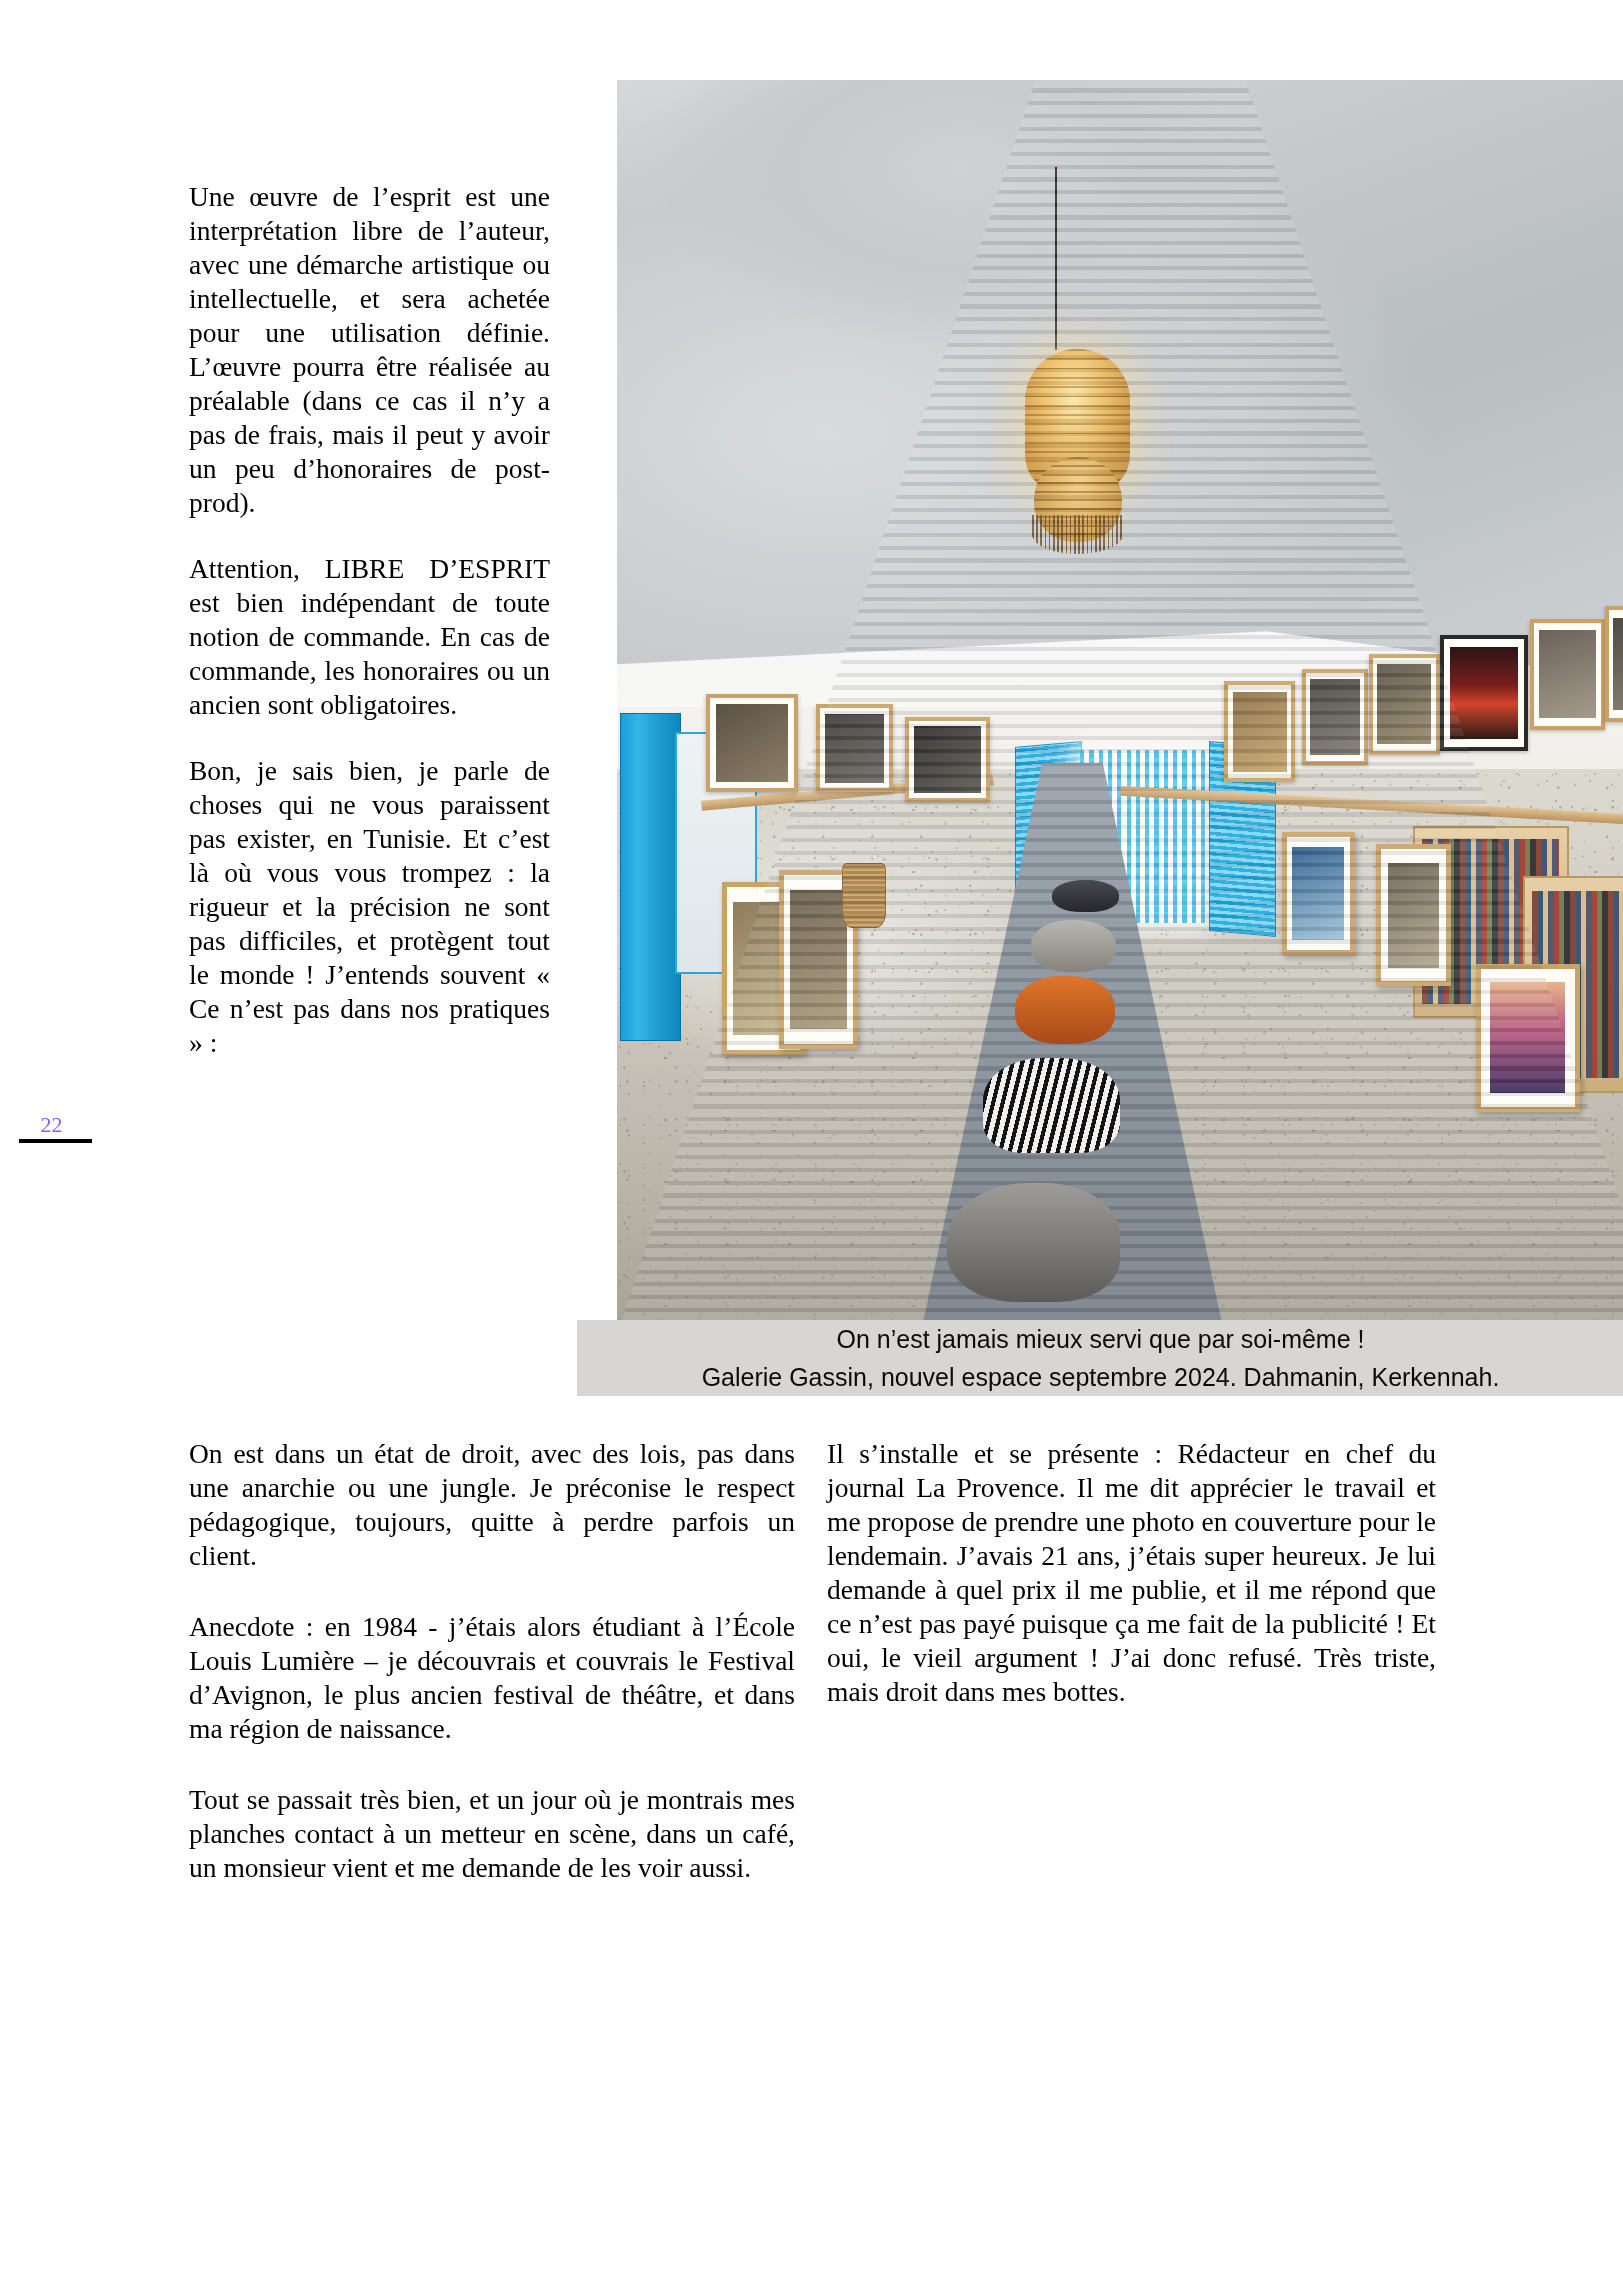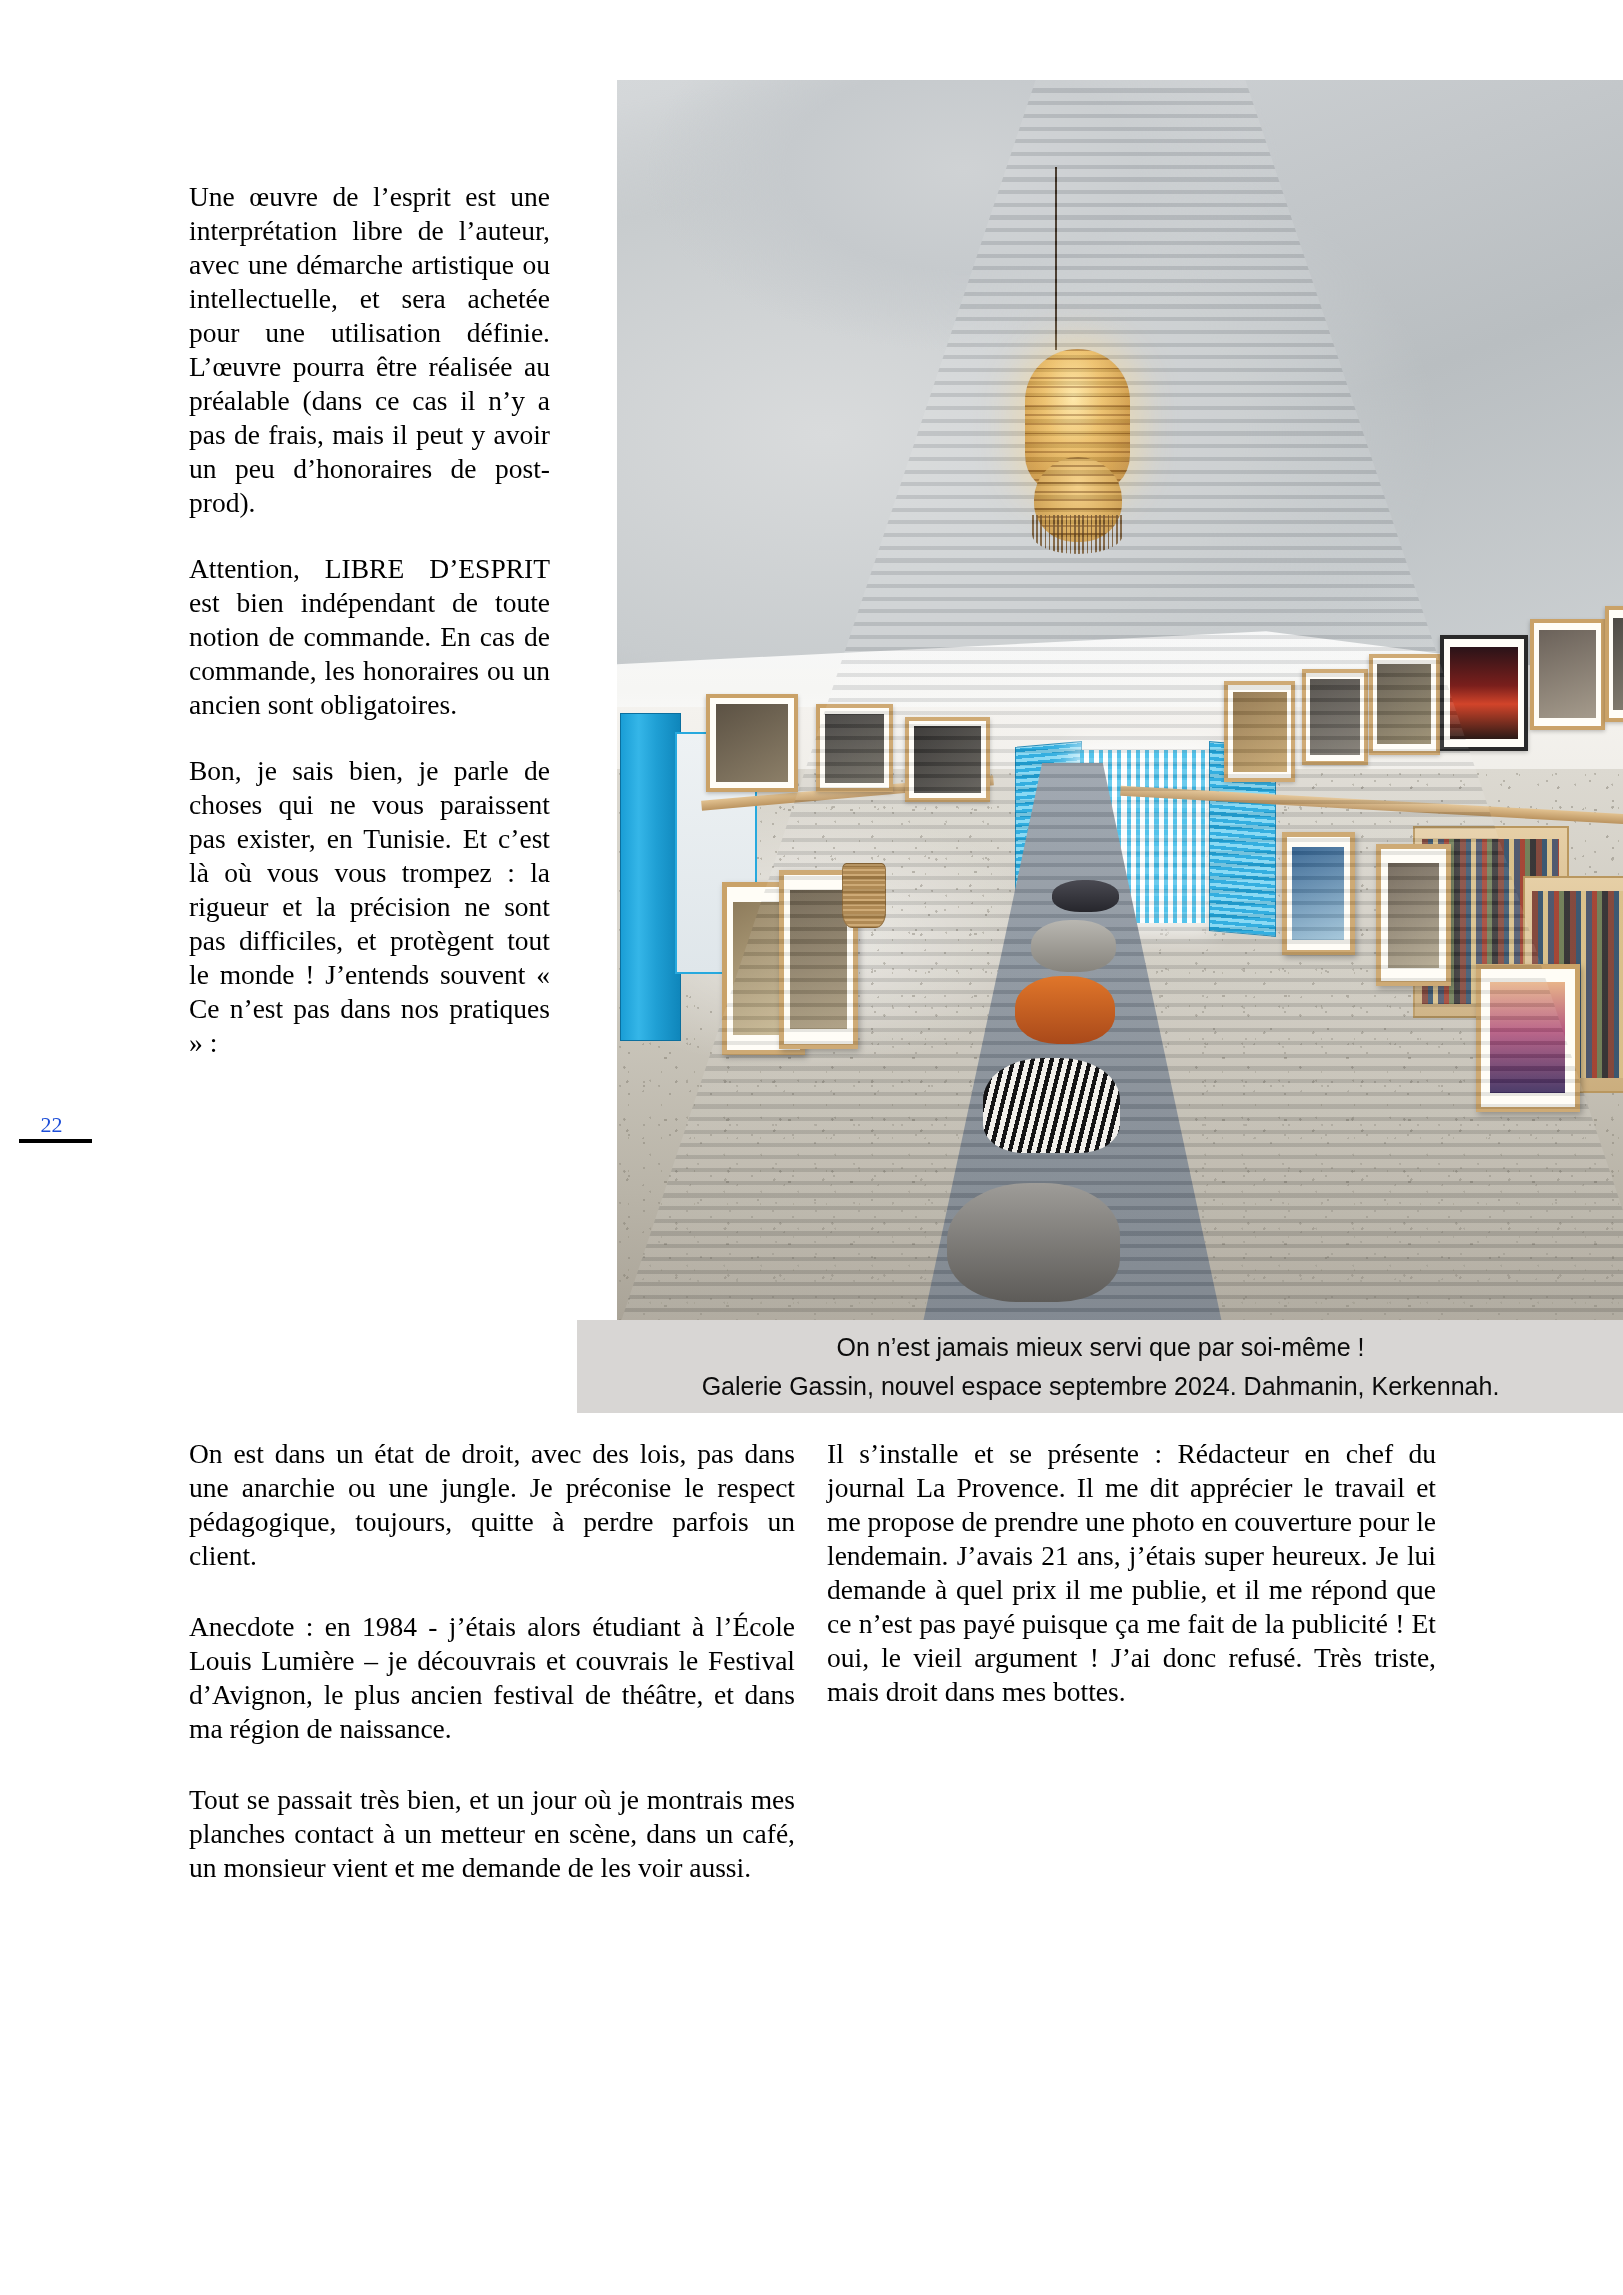--- a/index.html
+++ b/index.html
@@ -20,21 +20,21 @@
   #page-number-block {
     position: absolute;
     left: 18.6px;
     top: 1114px;
     width: 78px;
   }
   #page-number-block .pn {
     font-family: "Liberation Serif", serif;
     font-size: 22px;
     letter-spacing: 0px;
-    color: #1d4ed8;
+    color: #8b5cf6;
     text-align: left;
     padding-left: 22px;
     line-height: 1;
   }
   #page-number-block .rule {
     margin-top: 2.5px;
     width: 73px;
     height: 4.2px;
     background: #000;
   }
@@ -294,21 +294,21 @@
     border: 5px solid #c9a268;
     box-shadow: 1.7px 2.5px 6px rgba(0,0,0,.28);
   }
 
   
   #photo-caption {
     position: absolute;
     left: 577px;
     top: 1320px;
     width: 1047px;
-    height: 93px;
+    height: 76px;
     background: #d8d6d4;
     display: flex;
     flex-direction: column;
     align-items: center;
     justify-content: center;
     gap: 8px;
   }
   #photo-caption .cap-line {
     font-family: "Liberation Sans", sans-serif;
     font-size: 25px;

